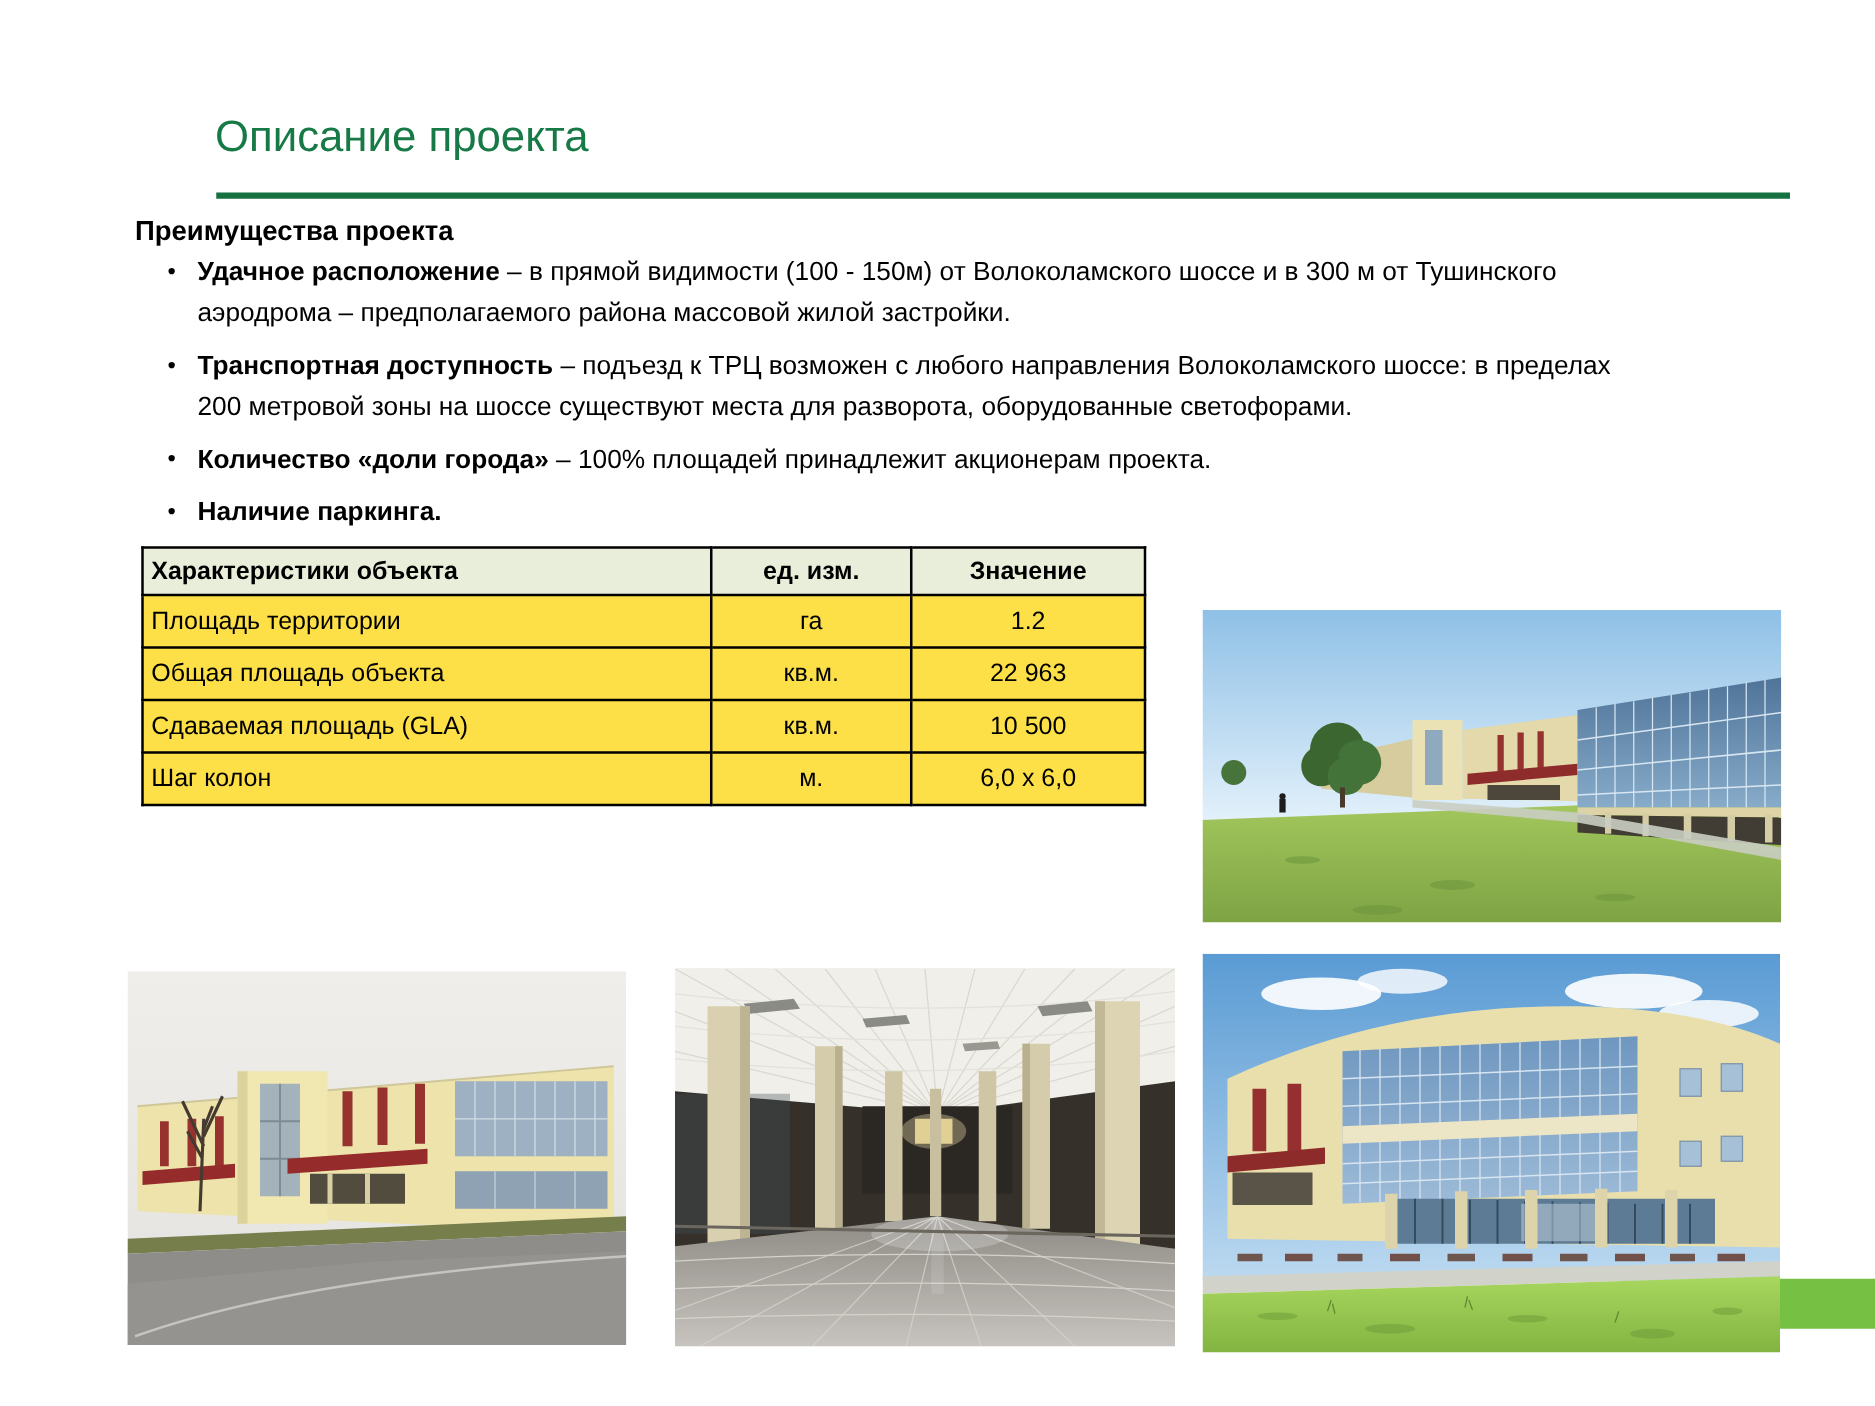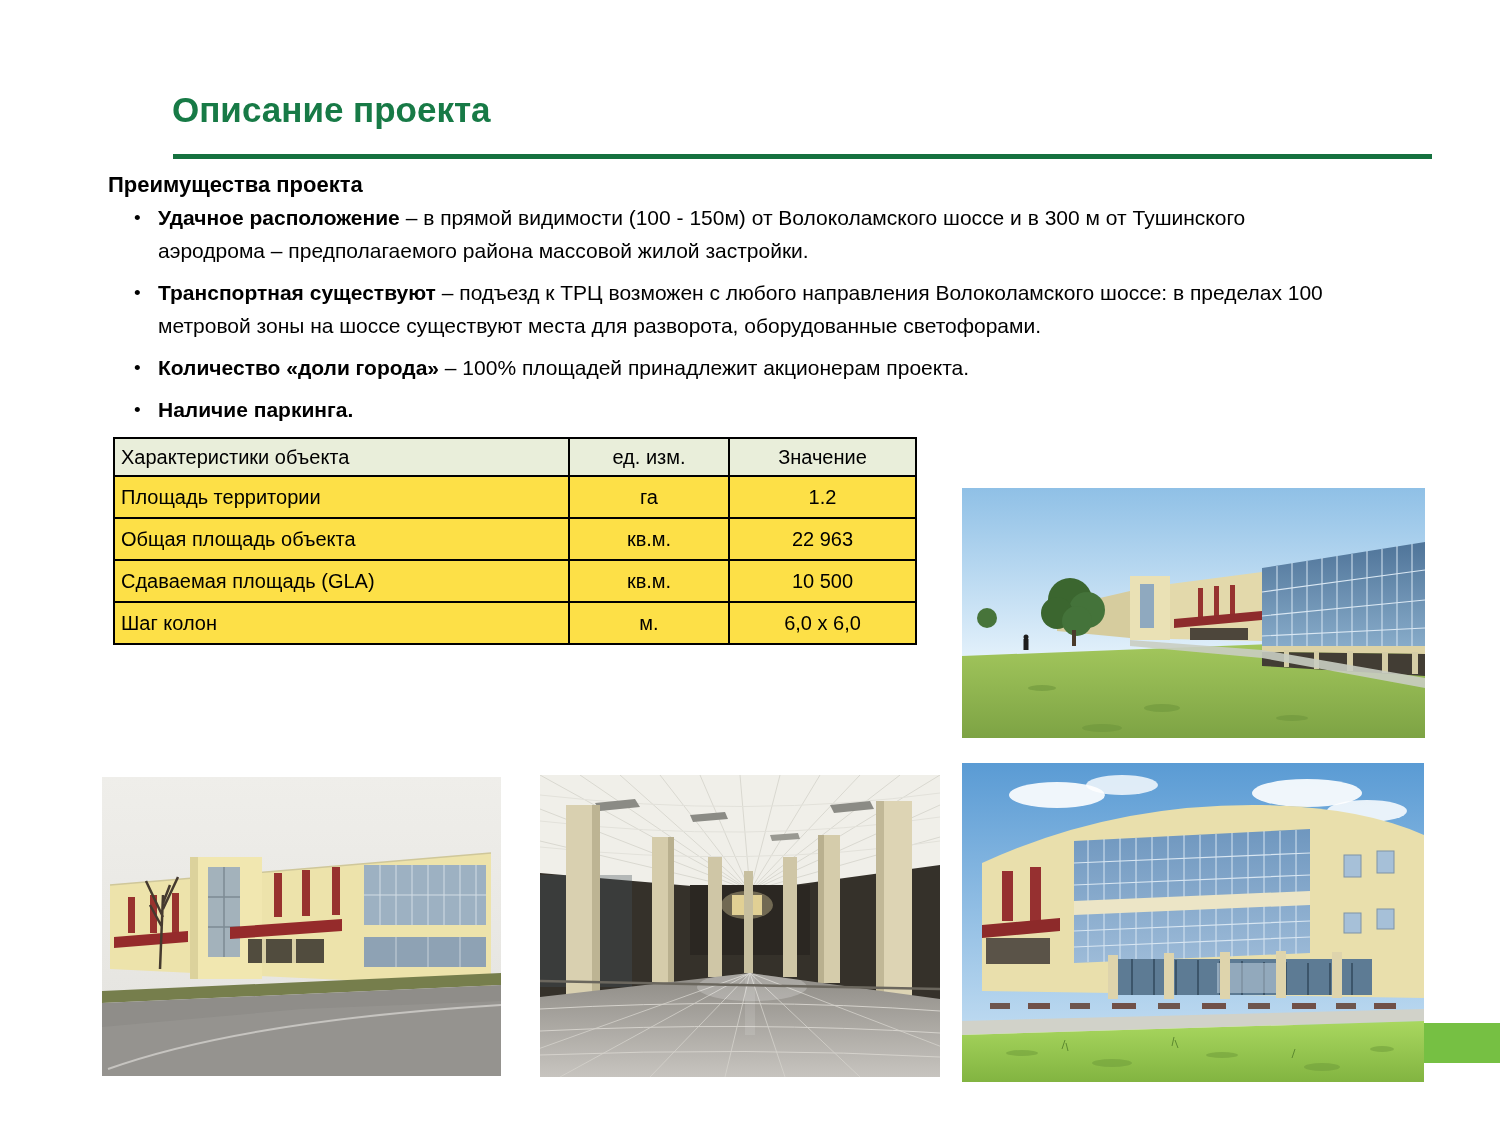--- a/index.html
+++ b/index.html
@@ -2,21 +2,21 @@
 <html><head>
 <meta charset="utf-8">
 <style>
   html,body { margin:0; padding:0; background:#ffffff; }
   .slide {
     position:relative; width:1500px; height:1125px; background:#ffffff;
     font-family:"Liberation Sans", sans-serif; color:#000; overflow:hidden;
   }
   .title {
     position:absolute; left:172px; top:90px; margin:0;
-    font-size:35px; font-weight:bold; color:#177a46;
+    font-size:35px; font-weight:normal; color:#177a46;
   }
   .divider {
     position:absolute; left:173px; top:154px; width:1259px; height:5px;
     background:#15713f;
   }
   .heading {
     position:absolute; left:108px; top:172px;
     font-size:22px; font-weight:bold;
   }
   .bullets {
@@ -27,21 +27,21 @@
     position:relative; padding-left:26px; font-size:21px; line-height:33px;
     margin-bottom:9px;
   }
   .bullets .dot { position:absolute; left:2px; top:0; font-size:19px; }
   .bullets .lead { font-weight:bold; }
   .spec-table {
     position:absolute; left:113px; top:437px; width:802px;
     border-collapse:collapse; table-layout:fixed; font-size:20px;
   }
   .spec-table th, .spec-table td { border:2px solid #000; padding:0 6px; }
-  .spec-table th { background:#e9eeda; font-weight:normal; height:36px; }
+  .spec-table th { background:#e9eeda; font-weight:bold; height:36px; }
   .spec-table td { height:40px; background:#fde047; }
   .c-name { text-align:left; }
   .c-unit, .c-val { text-align:center;margin-top:24px; }
   .photo { position:absolute; }
   .photo svg { display:block; width:100%; height:100%; }
   .photo-tr { left:962px; top:488px; width:463px; height:250px; }
   .photo-bl { left:102px; top:777px; width:399px; height:299px; }
   .photo-bm { left:540px; top:775px; width:400px; height:302px; }
   .photo-br { left:962px; top:763px; width:462px; height:319px; }
   .accent-rect {
@@ -57,21 +57,21 @@
   <h1 class="title">Описание проекта</h1>
   <div class="divider"></div>
 
   <div class="heading">Преимущества проекта</div>
 
   <ul class="bullets">
     <li>
       <span class="dot">•</span><span class="lead">Удачное расположение</span><span> – в прямой видимости (100 - 150м) от Волоколамского шоссе и в 300 м от Тушинского аэродрома – предполагаемого района массовой жилой застройки.</span>
     </li>
     <li>
-      <span class="dot">•</span><span class="lead">Транспортная существуют</span><span> – подъезд к ТРЦ возможен с любого направления Волоколамского шоссе: в пределах 100 метровой зоны на шоссе существуют места для разворота, оборудованные светофорами.</span>
+      <span class="dot">•</span><span class="lead">Транспортная доступность</span><span> – подъезд к ТРЦ возможен с любого направления Волоколамского шоссе: в пределах 200 метровой зоны на шоссе существуют места для разворота, оборудованные светофорами.</span>
     </li>
     <li>
       <span class="dot">•</span><span class="lead">Количество «доли города»</span><span> – 100% площадей принадлежит акционерам проекта.</span>
     </li>
     <li>
       <span class="dot">•</span><span class="lead">Наличие паркинга.</span><span></span>
     </li>
   </ul>
 
   <table class="spec-table">

